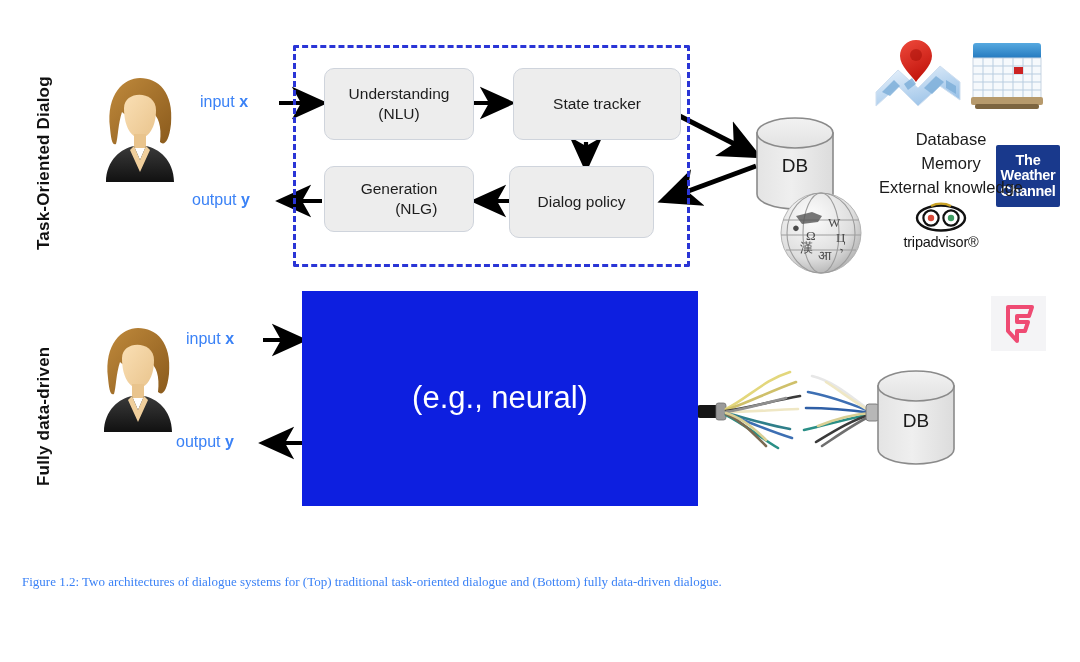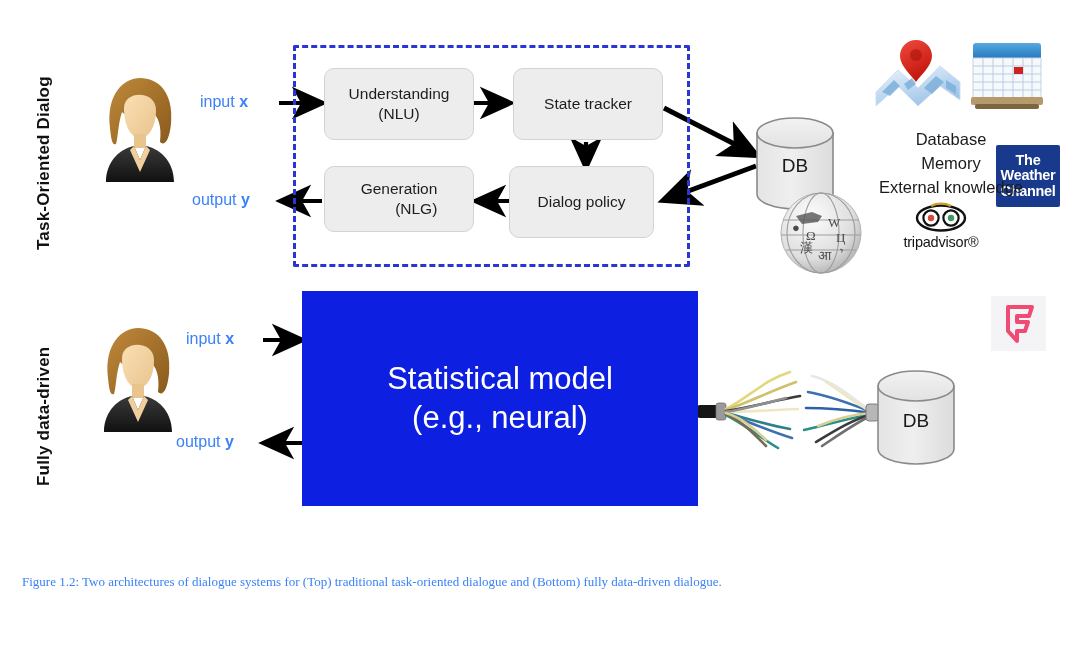--- a/index.html
+++ b/index.html
@@ -222,21 +222,21 @@
 
   <div class="abs dashed-box" style="left:293px;top:45px;width:397px;height:222px;"></div>
 
   <div class="abs module" style="left:324px;top:68px;width:150px;height:72px;">
     <div>
       <div>Understanding</div>
       <div>(NLU)</div>
     </div>
   </div>
 
-  <div class="abs module" style="left:513px;top:68px;width:150px;height:72px;">
+  <div class="abs module" style="left:513px;top:68px;width:168px;height:72px;">
     <div>State tracker</div>
   </div>
 
   <div class="abs module" style="left:324px;top:166px;width:150px;height:66px;text-align:right;">
     <div>
       <div>Generation</div>
       <div>(NLG)</div>
     </div>
   </div>
 
@@ -346,20 +346,19 @@
     <span>input</span>
     <b>x</b>
   </div>
   <div class="abs io-label" style="left:176px;top:433px;">
     <span>output</span>
     <b>y</b>
   </div>
 
   <div class="abs blue-panel" style="left:302px;top:291px;width:396px;height:215px;">
     <div>
-      <div>Statistical model</div>
       <div>(e.g., neural)</div>
     </div>
   </div>
 
   <div class="abs caption" style="left:22px;top:573px;">Figure 1.2: Two architectures of dialogue systems for (Top) traditional task-oriented dialogue and (Bottom) fully data-driven dialogue.</div>
 
 </div>
 
 </body></html>

